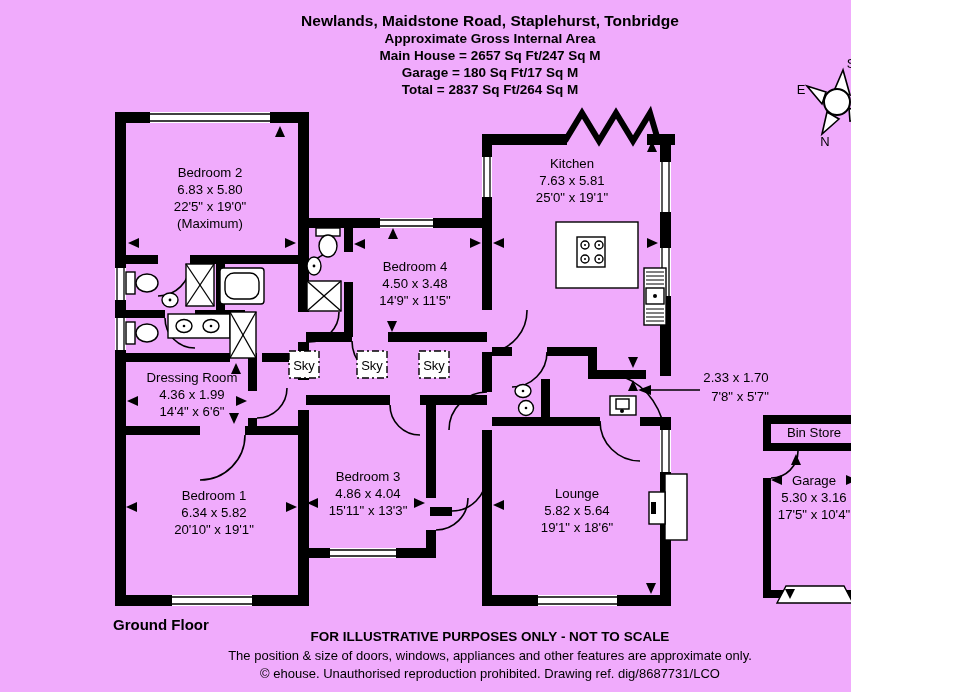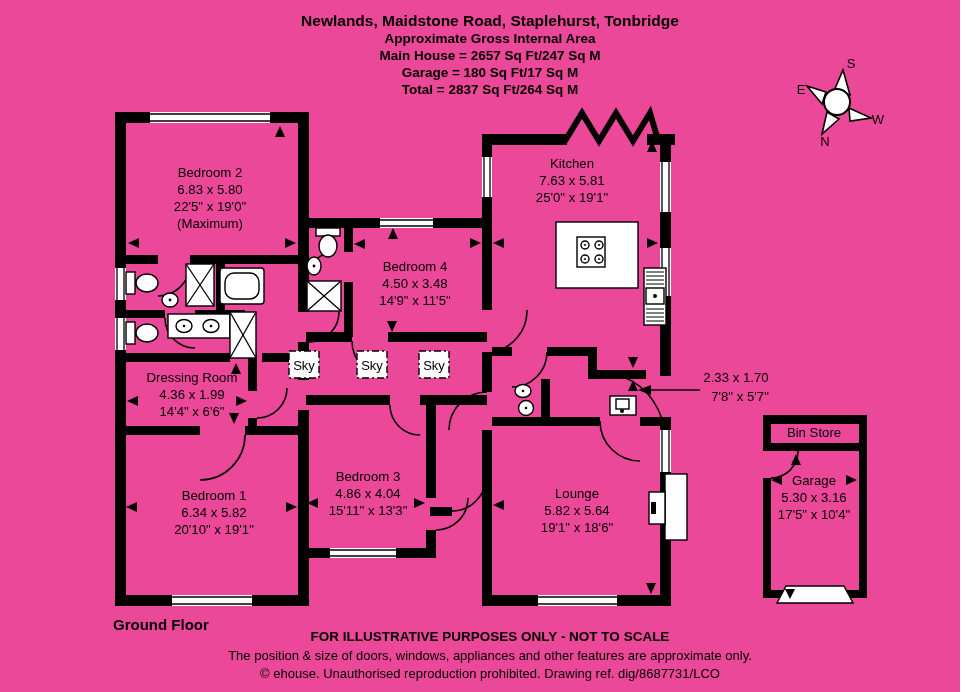--- a/index.html
+++ b/index.html
@@ -1,16 +1,16 @@
 <!DOCTYPE html>
 <html><head>
 <meta charset="utf-8">
 <style>
   html,body{margin:0;padding:0;background:#fff;}
-  #stage{position:relative;width:960px;height:692px;background:#ec4899;overflow:hidden;
+  #stage{position:relative;width:851px;height:692px;background:#f0abfc;overflow:hidden;
          font-family:"Liberation Sans",sans-serif;}
   svg{display:block;}
   .w{fill:#000;}
   .ln{stroke:#000;stroke-width:1.3;fill:none;}
   .fx{fill:#fff;stroke:#000;stroke-width:1.4;}
   .arc{fill:none;stroke:#000;stroke-width:1.6;}
   .tri{fill:#000;}
   .ttl{font-size:15.5px;font-weight:bold;fill:#000;}
   .hdr{font-size:13.5px;font-weight:bold;fill:#000;}
   .room{font-size:13.2px;fill:#000;}

